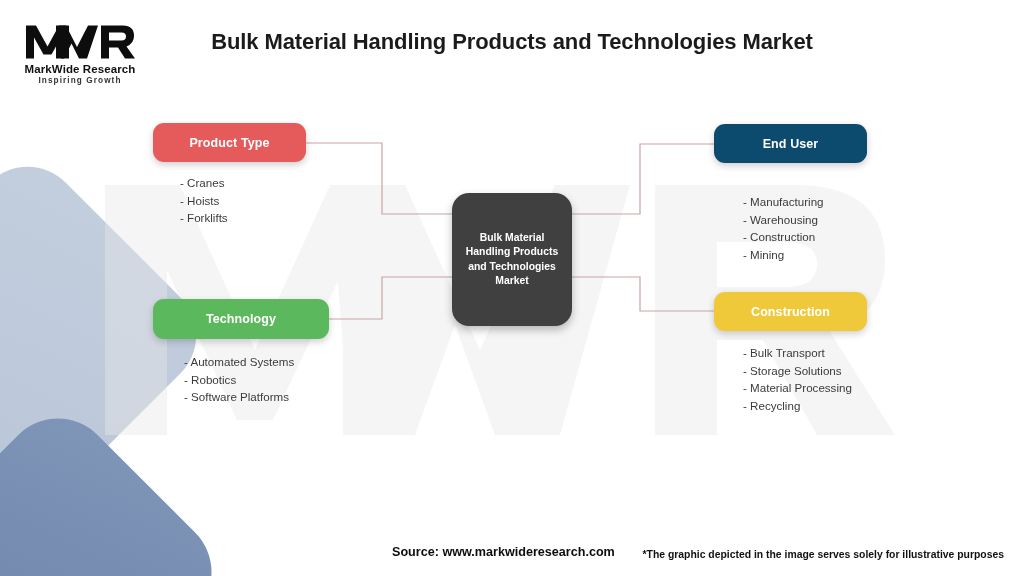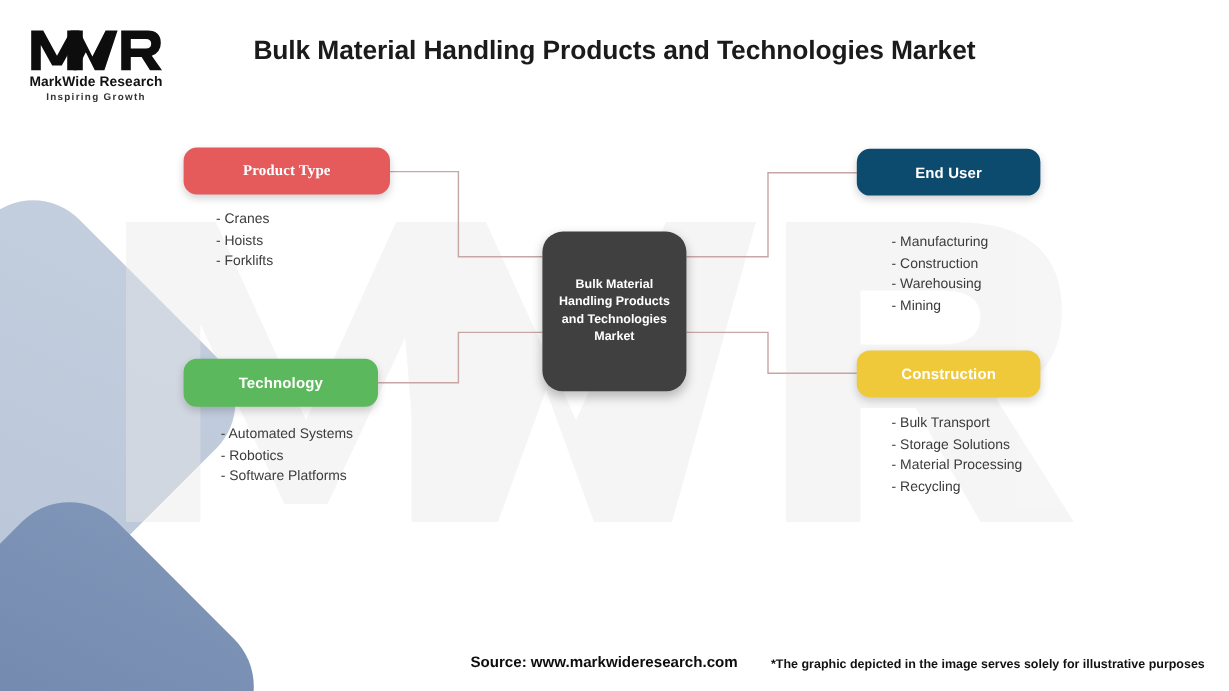--- a/index.html
+++ b/index.html
@@ -215,43 +215,43 @@
         <polyline points="315,319 382,319 382,277 452,277"></polyline>
 
         <polyline points="572,214 640,214 640,144 714,144"></polyline>
 
         <polyline points="572,277 640,277 640,311 714,311"></polyline>
       </g>
     </svg>
   </div>
 
   <div class="node" style="left:153px; top:123px; width:170px;">
-    <div class="node-chip" style="width:172px; height:39px; background:#E55B5B;font-family:Liberation Serif, serif;">Product Type</div>
+    <div class="node-chip" style="width:153px; height:39px; background:#E55B5B;">Product Type</div>
     <div class="node-items">
       <div class="node-item">- Cranes</div>
       <div class="node-item">- Hoists</div>
       <div class="node-item">- Forklifts</div>
     </div>
   </div>
 
   <div class="node" style="left:153px; top:299px; width:190px;">
-    <div class="node-chip" style="width:162px; height:40px; background:#5CB85C;">Technology</div>
+    <div class="node-chip" style="width:176px; height:40px; background:#5CB85C;">Technology</div>
     <div class="node-items" style="margin-top:14px; padding-left:31px;">
       <div class="node-item">- Automated Systems</div>
       <div class="node-item">- Robotics</div>
       <div class="node-item">- Software Platforms</div>
     </div>
   </div>
 
   <div class="node" style="left:714px; top:124px; width:180px;">
     <div class="node-chip" style="width:153px; height:39px; background:#0c4a6e;">End User</div>
     <div class="node-items" style="margin-top:30px; padding-left:29px;">
       <div class="node-item">- Manufacturing</div>
+      <div class="node-item">- Warehousing</div>
       <div class="node-item">- Construction</div>
-      <div class="node-item">- Warehousing</div>
       <div class="node-item">- Mining</div>
     </div>
   </div>
 
   <div class="node" style="left:714px; top:292px; width:200px;">
     <div class="node-chip" style="width:153px; height:39px; background:#EFC93A;">Construction</div>
     <div class="node-items" style="margin-top:13px; padding-left:29px;">
       <div class="node-item">- Bulk Transport</div>
       <div class="node-item">- Storage Solutions</div>
       <div class="node-item">- Material Processing</div>

